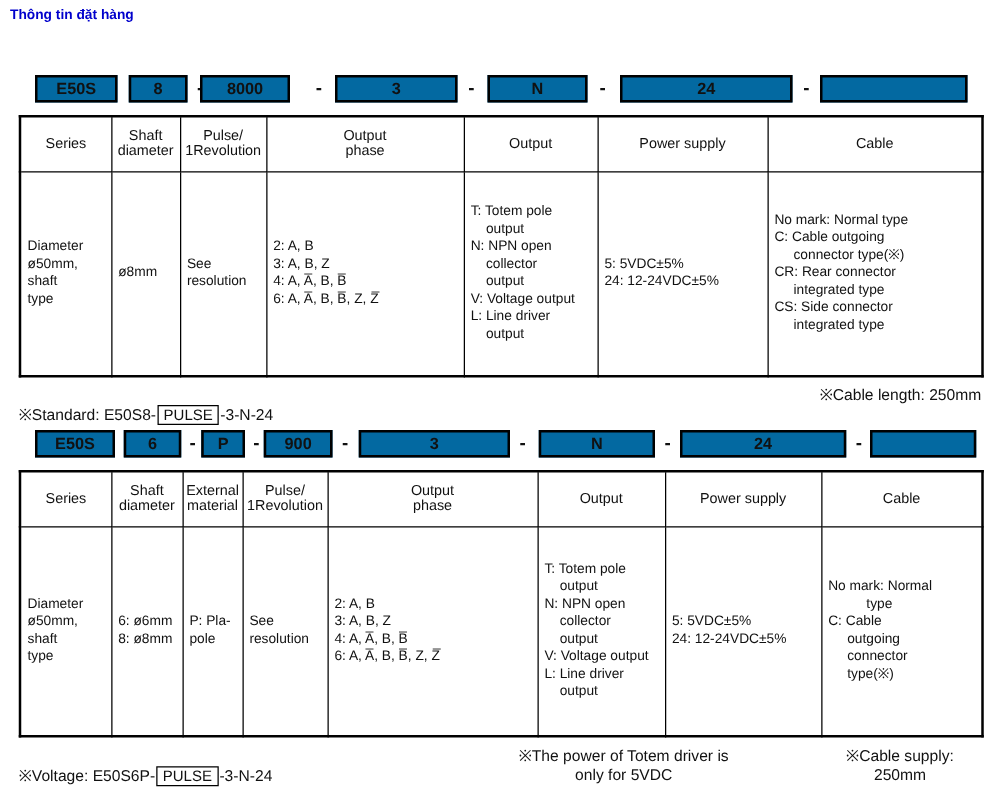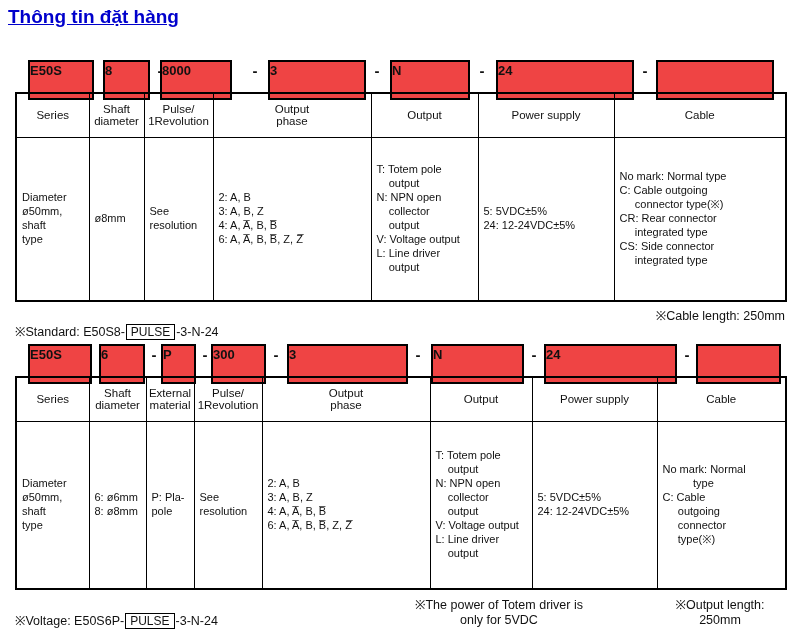--- a/index.html
+++ b/index.html
@@ -1,24 +1,24 @@
 <!DOCTYPE html>
 <html><head>
 <meta charset="utf-8">
 <style>
   * { margin:0; padding:0; box-sizing:border-box; }
   html,body { background:#fff; }
   body { font-family:"Liberation Sans", sans-serif; color:#111; }
   .page { position:relative; width:800px; height:630px; background:#fff; overflow:hidden; }
 
-  .page-title { position:absolute; left:8px; top:6px; color:#0000cc; font-weight:bold; font-size:19px;text-decoration:underline; }
+  .page-title { position:absolute; left:8px; top:6px; color:#0000cc; font-weight:bold; font-size:11px; }
 
   .code-row { position:absolute; left:0; width:800px; height:24px; }
-  .code-box { position:absolute; top:0; height:40px; border:2px solid #000; background:#ef4444;
-              font-weight:bold; font-size:13px; line-height:18px; }
+  .code-box { position:absolute; top:0; height:22px; border:2px solid #000; background:#0369a1;
+              font-weight:bold; font-size:13px; text-align:center; line-height:18px; }
   .code-dash { position:absolute; top:0; width:14px; text-align:center; font-weight:bold;
                font-size:15px; line-height:22px; }
 
   .spec-table { position:absolute; left:15px; width:770px; border-collapse:collapse;
                 table-layout:fixed; border:2px solid #000; }
   .spec-table th, .spec-table td { border:1px solid #000; vertical-align:middle; }
   .spec-table th { font-size:11.5px; font-weight:normal; text-align:center;
                    white-space:pre-wrap; padding:2px 0; }
   .spec-table td { font-size:11px; white-space:pre-wrap; padding:3px 2px 3px 5px;
                    line-height:1.27; }
@@ -114,21 +114,21 @@
     </div>
     <div class="note-right">※Cable length: 250mm</div>
   </div>
 
   <div class="code-row" style="top:344px">
     <div class="code-box" style="left:28px;width:64px">E50S</div>
     <div class="code-box" style="left:99px;width:46px">6</div>
     <div class="code-dash" style="left:147px">-</div>
     <div class="code-box" style="left:161px;width:35px">P</div>
     <div class="code-dash" style="left:198px">-</div>
-    <div class="code-box" style="left:211px;width:55px">300</div>
+    <div class="code-box" style="left:211px;width:55px">900</div>
     <div class="code-dash" style="left:269px">-</div>
     <div class="code-box" style="left:287px;width:121px">3</div>
     <div class="code-dash" style="left:411px">-</div>
     <div class="code-box" style="left:431px;width:93px">N</div>
     <div class="code-dash" style="left:527px">-</div>
     <div class="code-box" style="left:544px;width:133px">24</div>
     <div class="code-dash" style="left:680px">-</div>
     <div class="code-box" style="left:696px;width:85px"></div>
   </div>
 
@@ -192,17 +192,17 @@
     </tr>
   </tbody>
     </table>
 
   <div class="note-row" style="top:596px">
     <div class="note-left">
       <span>※Voltage: E50S6P-</span><span class="pulse-box">PULSE</span><span>-3-N-24</span>
     </div>
     <div class="note-mid">※The power of Totem driver is
 only for 5VDC</div>
-    <div class="note-right2">※Output length:
+    <div class="note-right2">※Cable supply:
 250mm</div>
   </div>
 
 </div>
 
 </body></html>

